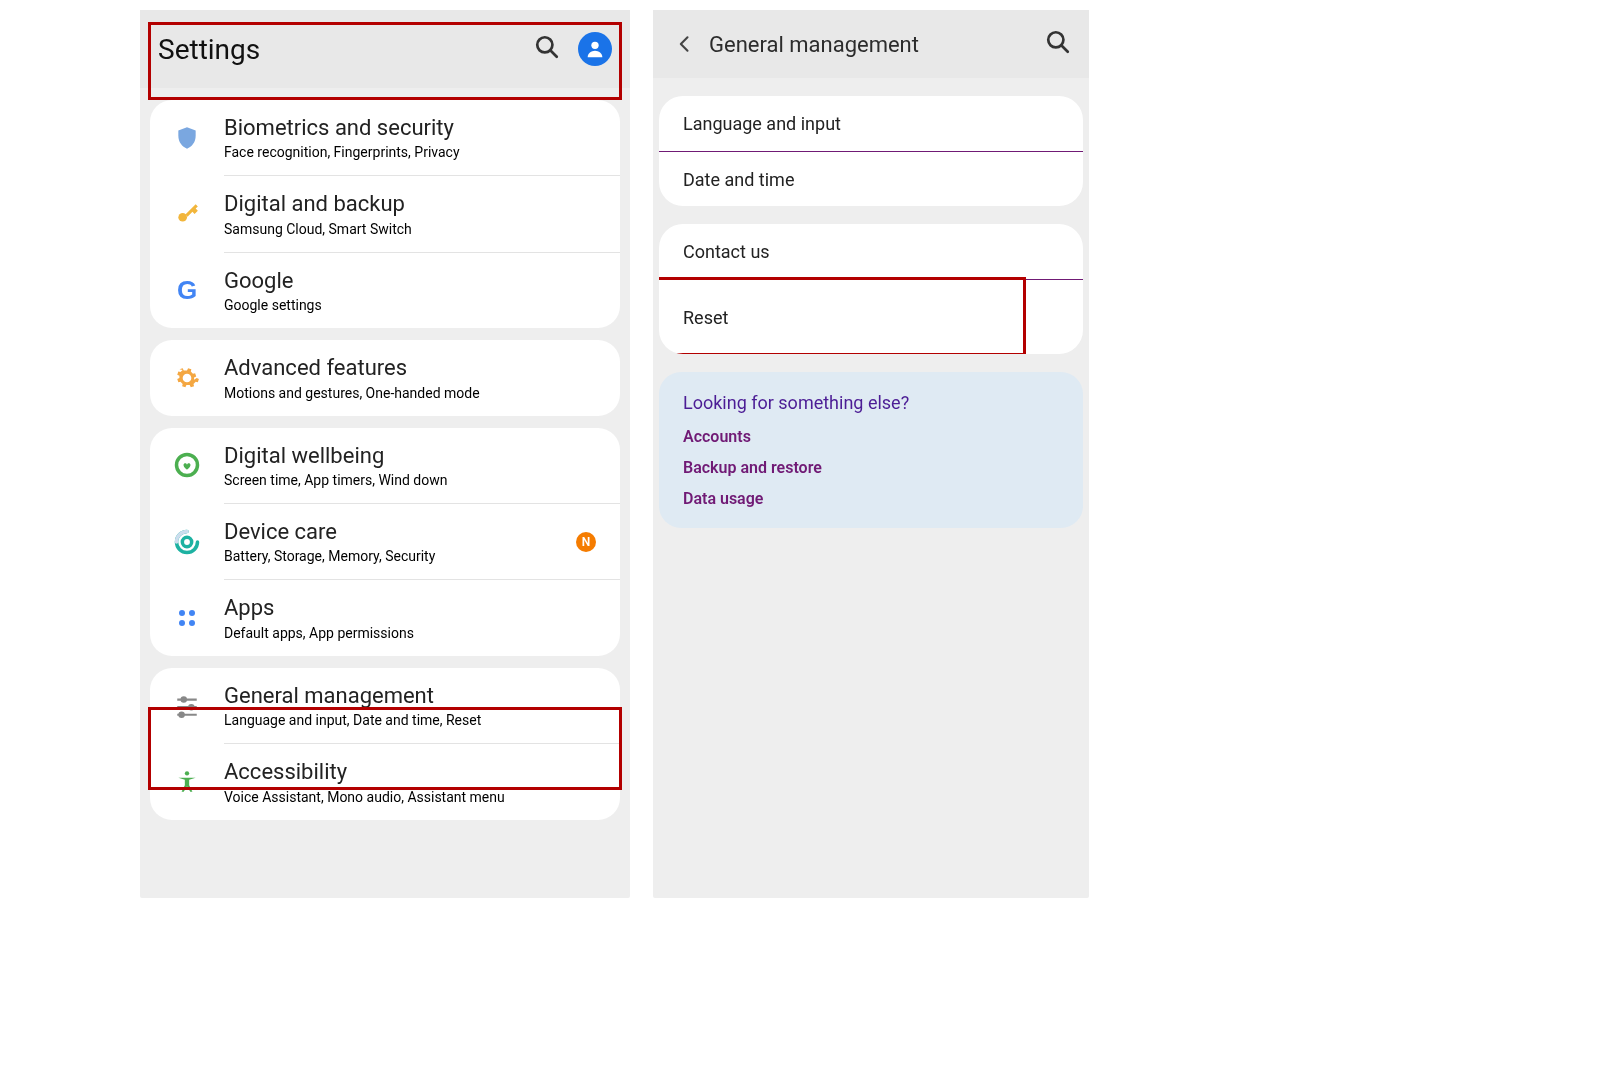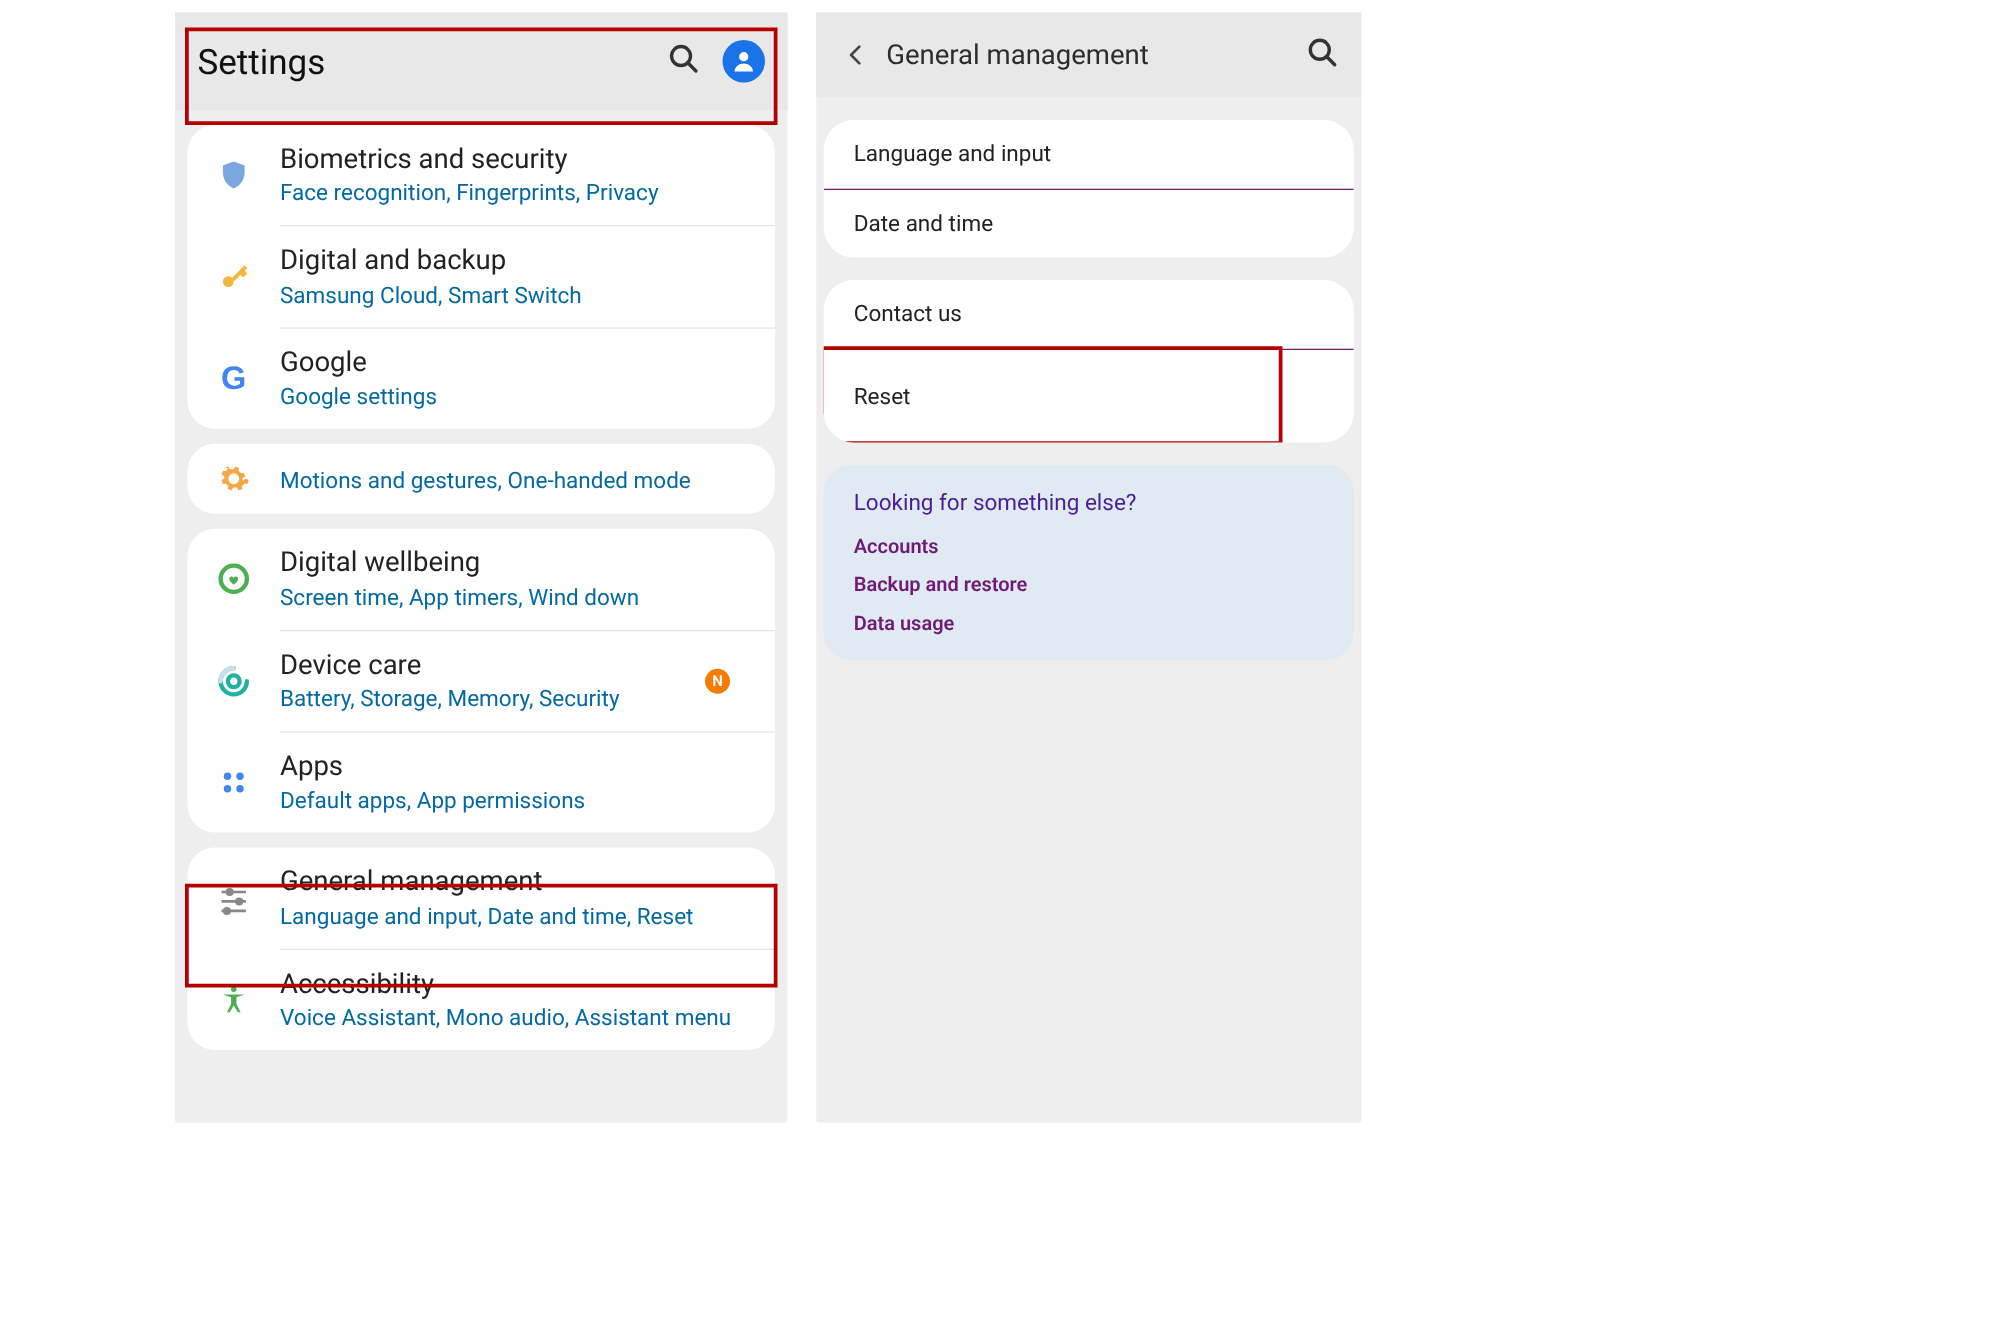--- a/index.html
+++ b/index.html
@@ -40,30 +40,30 @@
 
   
   .card {
     background: #fff;
     border-radius: 22px;
     margin: 12px 10px;
     overflow: hidden;
   }
   .row {
     display: flex; align-items: center;
-    padding: 15px 30px 15px 16px;
+    padding: 15px 18px 15px 16px;
     position: relative;
   }
   .row-sep { border-top: 1px solid #e3e3e3; margin-left: 74px; }
   .row .icon {
     width: 42px; display:flex; justify-content:center; align-items:center;
   }
   .row .text { margin-left: 16px; flex:1; }
   .row .label { font-size: 22px; color: #222; line-height: 1.2; }
-  .row .sub   { font-size: 18px; color: #0369a1; margin-top: 3px; }
+  .row .sub   { font-size: 14px; color: #000000; margin-top: 3px; }
   .badge-n {
     width: 20px; height: 20px; border-radius: 50%;
     background: #f57c00; color:#fff; font-size:12px; font-weight:600;
     display:flex; align-items:center; justify-content:center;
     margin-right: 6px;
   }
 
   
   .right-header {
     display:flex; align-items:center;
@@ -160,20 +160,21 @@
   </div>
 
   <div class="card">
     <div class="row">
       <span class="icon">
         <svg viewBox="0 0 24 24" width="26" height="26" class="i-gear">
             <path d="M12 8a4 4 0 100 8 4 4 0 000-8zm9 4l2 1-1 3-2-.5-2 2 .5 2-3 1-1-2h-3l-1 2-3-1 .5-2-2-2-2 .5-1-3 2-1v-2l-2-1 1-3 2 .5 2-2L5 4l3-1 1 2h3l1-2 3 1-.5 2 2 2 2-.5 1 3-2 1v2z"></path>
           </svg>
       </span>
       <div class="text">
+        <div class="label">Advanced features</div>
         <div class="sub">Motions and gestures, One-handed mode</div>
       </div>
     </div>
   </div>
 
   <div class="card">
     <div class="row">
       <span class="icon">
         <svg viewBox="0 0 24 24" width="28" height="28" class="i-heart">
             <circle cx="12" cy="12" r="9"></circle>

